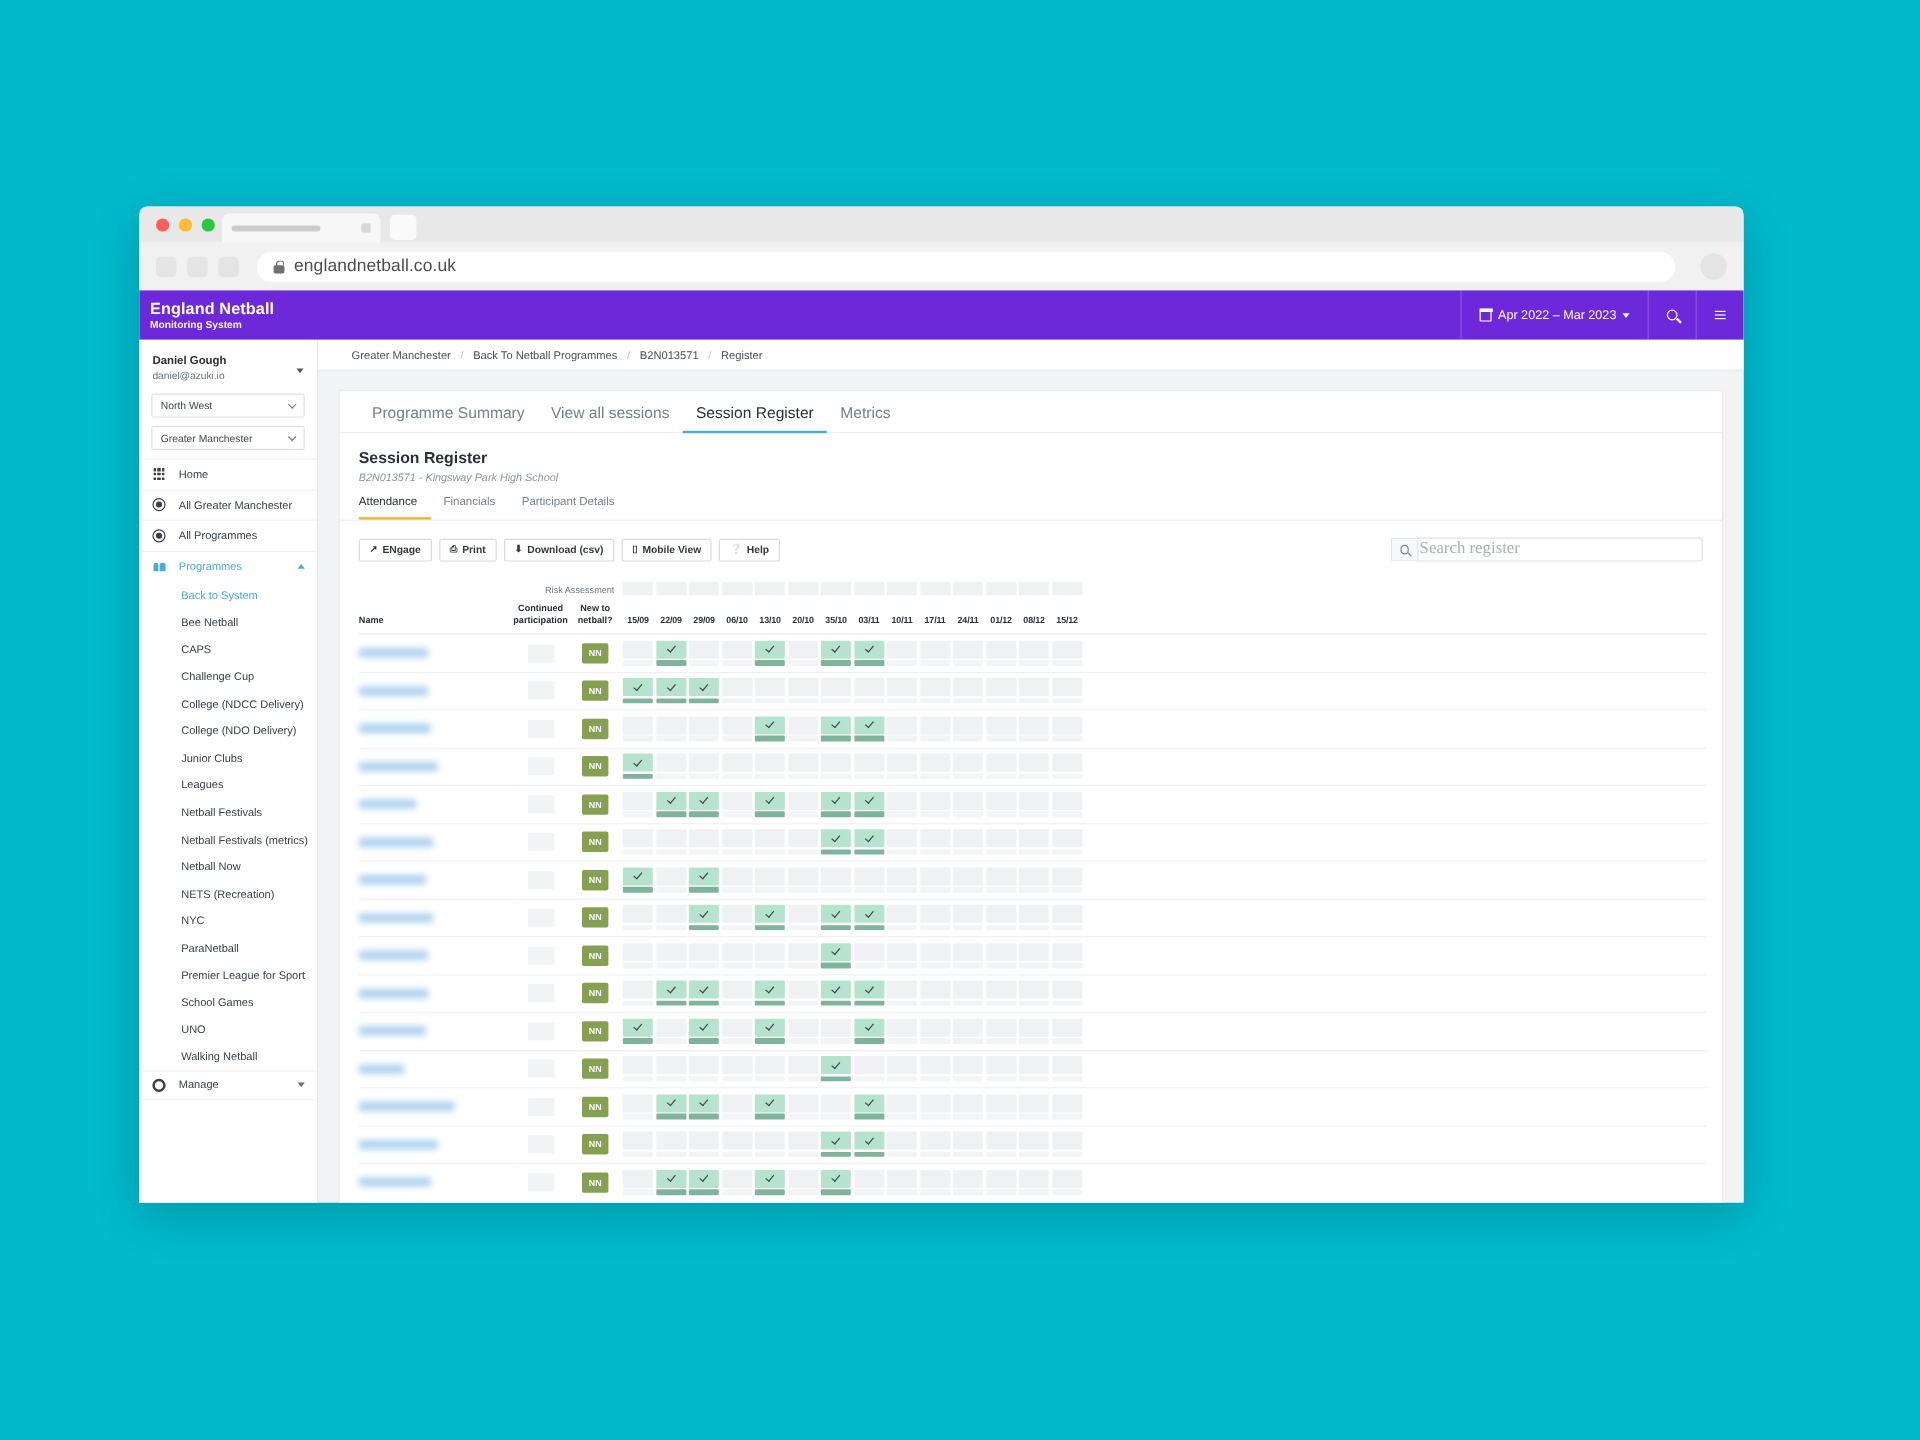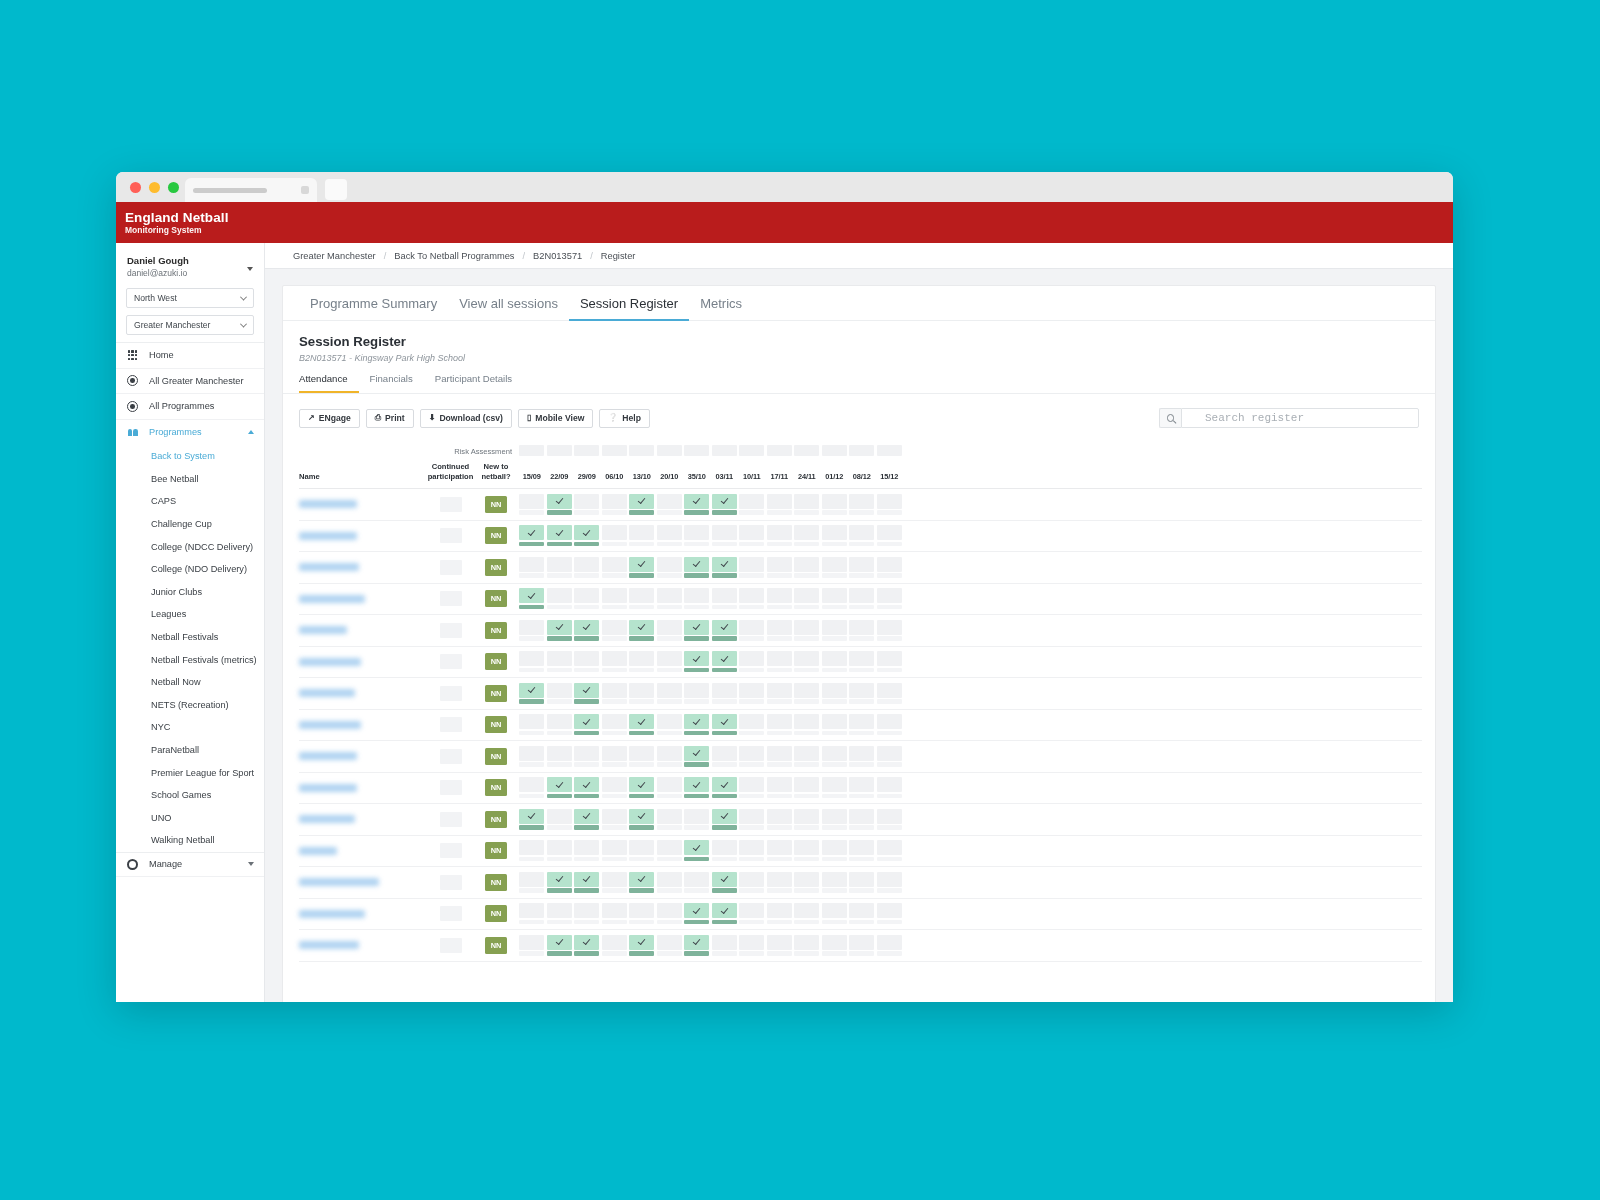--- a/index.html
+++ b/index.html
@@ -56,21 +56,21 @@
   }
   .lock::after {
     content: ""; position: absolute; top: 0; left: 2px; width: 5px; height: 6px;
     border: 1.6px solid #707070; border-bottom: none; border-radius: 3px 3px 0 0;
   }
   .url-text { font-size: 14.5px; color: #4b4b4b; letter-spacing: .1px; }
   .avatar-ph { width: 22px; height: 22px; border-radius: 50%; background: #e4e4e4; }
 
   
   .app-header {
-    height: 41px; background: #b91c1c;
+    height: 41px; background: #6d28d9;
     display: flex; align-items: center; position: relative;
   }
   .brand { padding-left: 9px; color: #fff; }
   .brand-title { font-size: 13.5px; font-weight: bold; line-height: 15px; letter-spacing: .1px; }
   .brand-sub { font-size: 8.5px; font-weight: bold; line-height: 11px; opacity: .95; }
   .header-right { margin-left: auto; display: flex; align-items: stretch; height: 41px; }
   .hr-item {
     display: flex; align-items: center; justify-content: center;
     color: #fff; font-size: 10.5px; gap: 5px;
     border-left: 1px solid rgba(255,255,255,.22);
@@ -173,22 +173,22 @@
   .btn .gi { font-size: 8px; line-height: 1; }
   .search-wrap { margin-left: auto; display: flex; align-items: stretch; width: 260px; height: 20px; }
   .search-ico-box {
     width: 22px; border: 1px solid #dfe2e5; border-right: none; background: #f7f8f9;
     display: flex; align-items: center; justify-content: center; border-radius: 2px 0 0 2px;
   }
   .mag-g { width: 7.5px; height: 7.5px; border: 1.3px solid #7d848b; border-radius: 50%; position: relative; }
   .mag-g::after { content:""; position:absolute; width:1.3px; height:3.6px; background:#7d848b; transform:rotate(-45deg); right:-1.8px; bottom:-2.7px; }
   .search-input {
     flex: 1; border: 1px solid #dfe2e5; border-radius: 0 2px 2px 0;
-    font-size: 11px; padding: 0 23px; color: #33383e;
-    font-family: Liberation Mono, monospace; outline: none;
+    font-size: 14px; padding: 0 1px; color: #33383e;
+    font-family: Liberation Serif, serif; outline: none;
   }
   .search-input::placeholder { color: #a9afb5; }
 
   
   .table-scroll { padding: 14px 16px 0 16px; overflow: hidden; }
   table.reg { border-collapse: collapse; table-layout: fixed; width: 1119px; }
   table.reg col.c-name { width: 128px; }
   table.reg col.c-cont { width: 47px; }
   table.reg col.c-new  { width: 44px; }
   table.reg col.c-day  { width: 27.5px; }
@@ -243,25 +243,52 @@
       <span class="dot y"></span>
       <span class="dot g"></span>
     </div>
     <div class="chrome-tab">
       <span class="tab-title-ph"></span>
       <span class="tab-x-ph"></span>
     </div>
     <div class="chrome-newtab"></div>
   </div>
 
+  <div class="chrome-addrbar">
+    <span class="nav-ph"></span>
+    <span class="nav-ph"></span>
+    <span class="nav-ph"></span>
+    <div class="urlbox">
+      <span class="lock"></span>
+      <span class="url-text">englandnetball.co.uk</span>
+    </div>
+    <span class="avatar-ph"></span>
+  </div>
 
   <div class="app-header">
     <div class="brand">
       <div class="brand-title">England Netball</div>
       <div class="brand-sub">Monitoring System</div>
+    </div>
+    <div class="header-right">
+      <div class="hr-item hr-period">
+        <span class="cal-ico"></span>
+        <span>Apr 2022 – Mar 2023</span>
+        <span class="caret-d"></span>
+      </div>
+      <div class="hr-item hr-icon">
+        <span class="mag"></span>
+      </div>
+      <div class="hr-item hr-icon">
+        <span class="grid-ico">
+            <i></i>
+            <i></i>
+            <i></i>
+          </span>
+      </div>
     </div>
   </div>
 
   <div class="app-body">
 
     <aside class="sidebar">
       <div class="user-block">
         <div class="user-name">Daniel Gough</div>
         <div class="user-mail">daniel@azuki.io</div>
         <span class="user-caret"></span>

